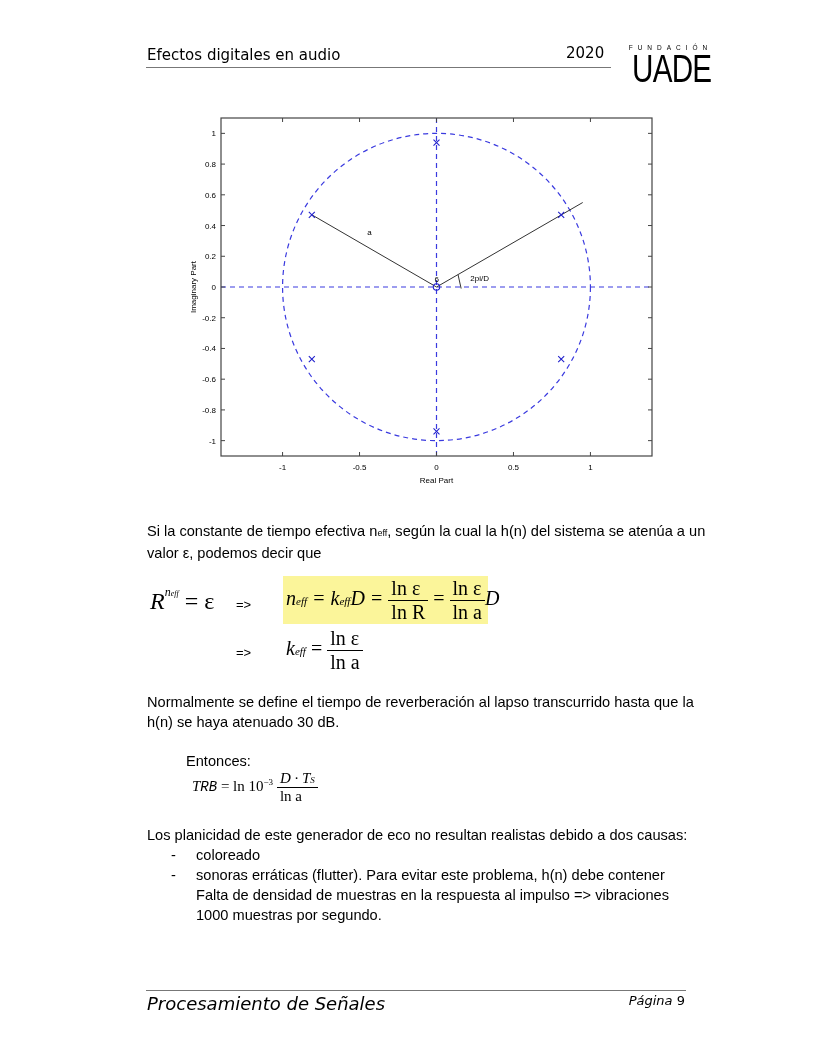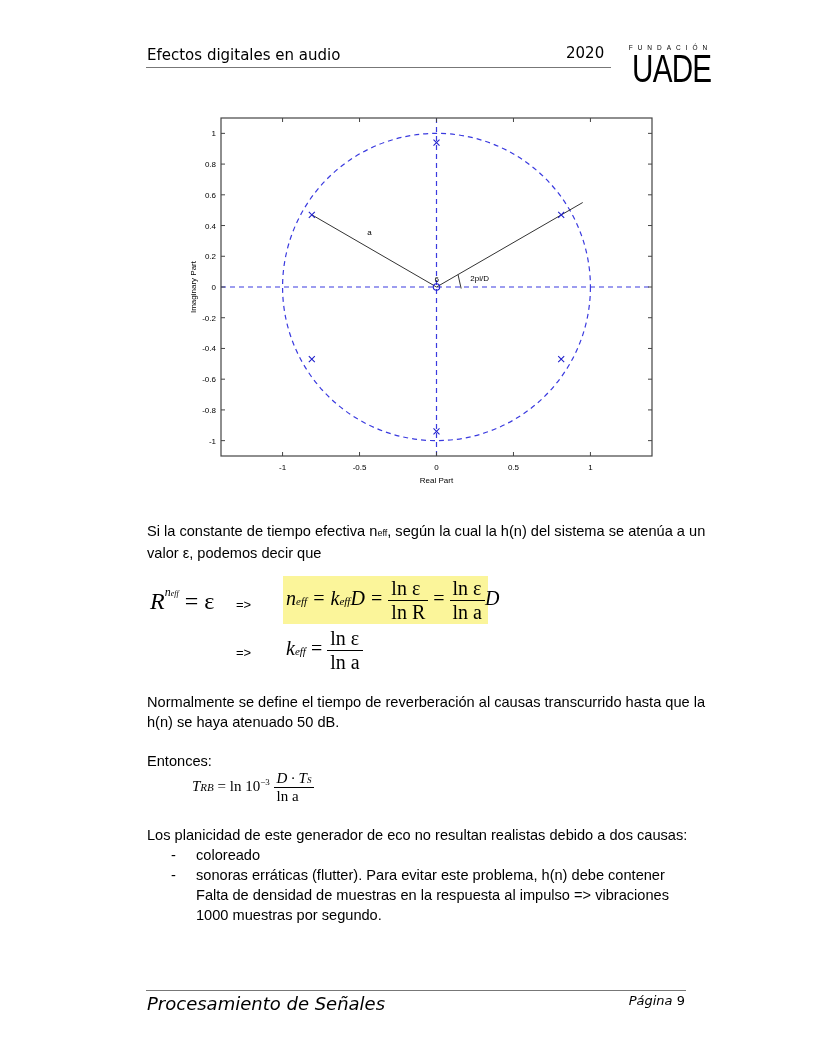--- a/index.html
+++ b/index.html
@@ -135,28 +135,28 @@
 </div>
 
 <div class="arrow" style="left:236px; top:645px;">=&gt;</div>
 <div class="math" style="left:286px; top:627px; font-size:20px; white-space:nowrap;">
   <i>k</i><i style="font-size:11px;">eff</i>
   <span>=</span>
   <span class="frac"><span class="num">ln ε</span><span class="den">ln a</span></span>
 </div>
 
 <div class="txt" style="top:692px;">
-  <div>Normalmente se define el tiempo de reverberación al causas transcurrido hasta que la</div>
-  <div>h(n) se haya atenuado 50 dB.</div>
+  <div>Normalmente se define el tiempo de reverberación al lapso transcurrido hasta que la</div>
+  <div>h(n) se haya atenuado 30 dB.</div>
 </div>
 
-<div class="txt" style="top:751px;">Entonces:</div>
+<div class="txt" style="top:751px;margin-left:39px;">Entonces:</div>
 
 <div class="math" style="left:192px; top:770px; font-size:15px; white-space:nowrap;">
-  <i>T</i><i style="font-size:11px;">RB</i>
+  <i>T</i><i style="font-size:14px;font-family:Liberation Mono, monospace;">RB</i>
   <span>= ln 10</span><sup style="font-size:9px;">−3</sup>
   <span class="frac"><span class="num"><i>D · T</i><i style="font-size:9px;">S</i></span><span class="den">ln a</span></span>
 </div>
 
 <div class="txt" style="top:825px;">
   <div>Los planicidad de este generador de eco no resultan realistas debido a dos causas:</div>
   <ul class="causes">
     <li>
       <span class="dash">-</span>
       <div>coloreado</div>

